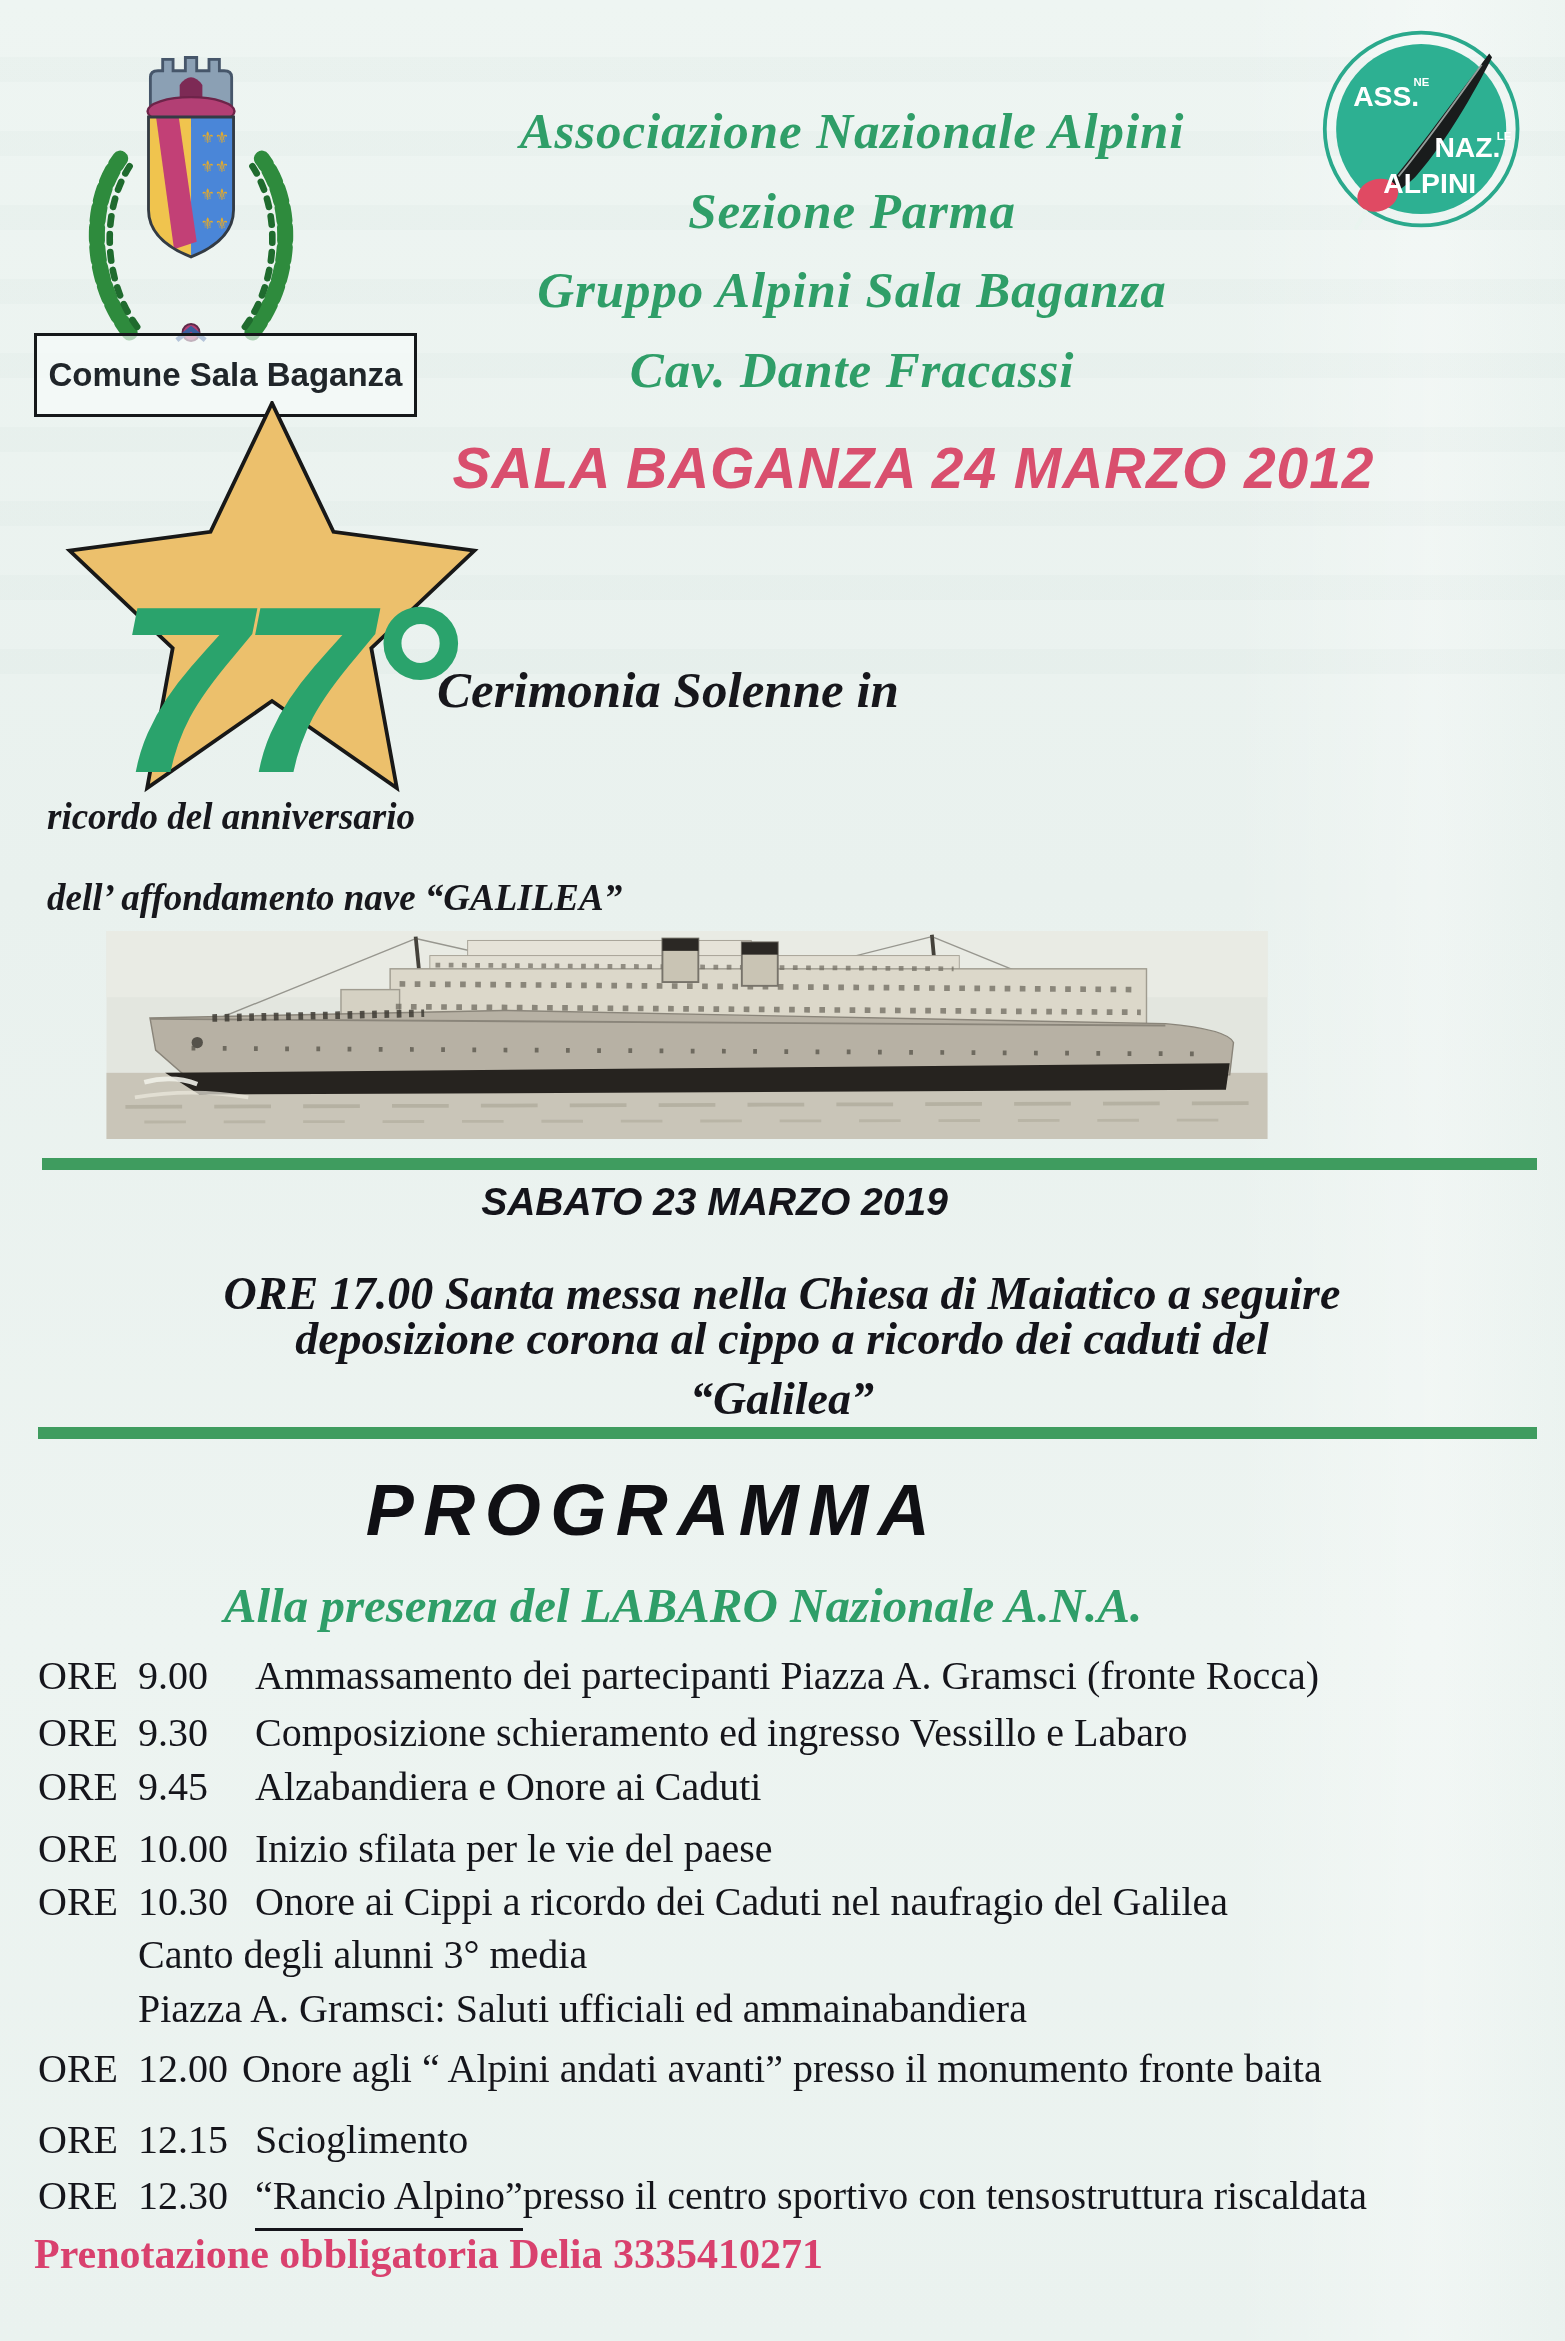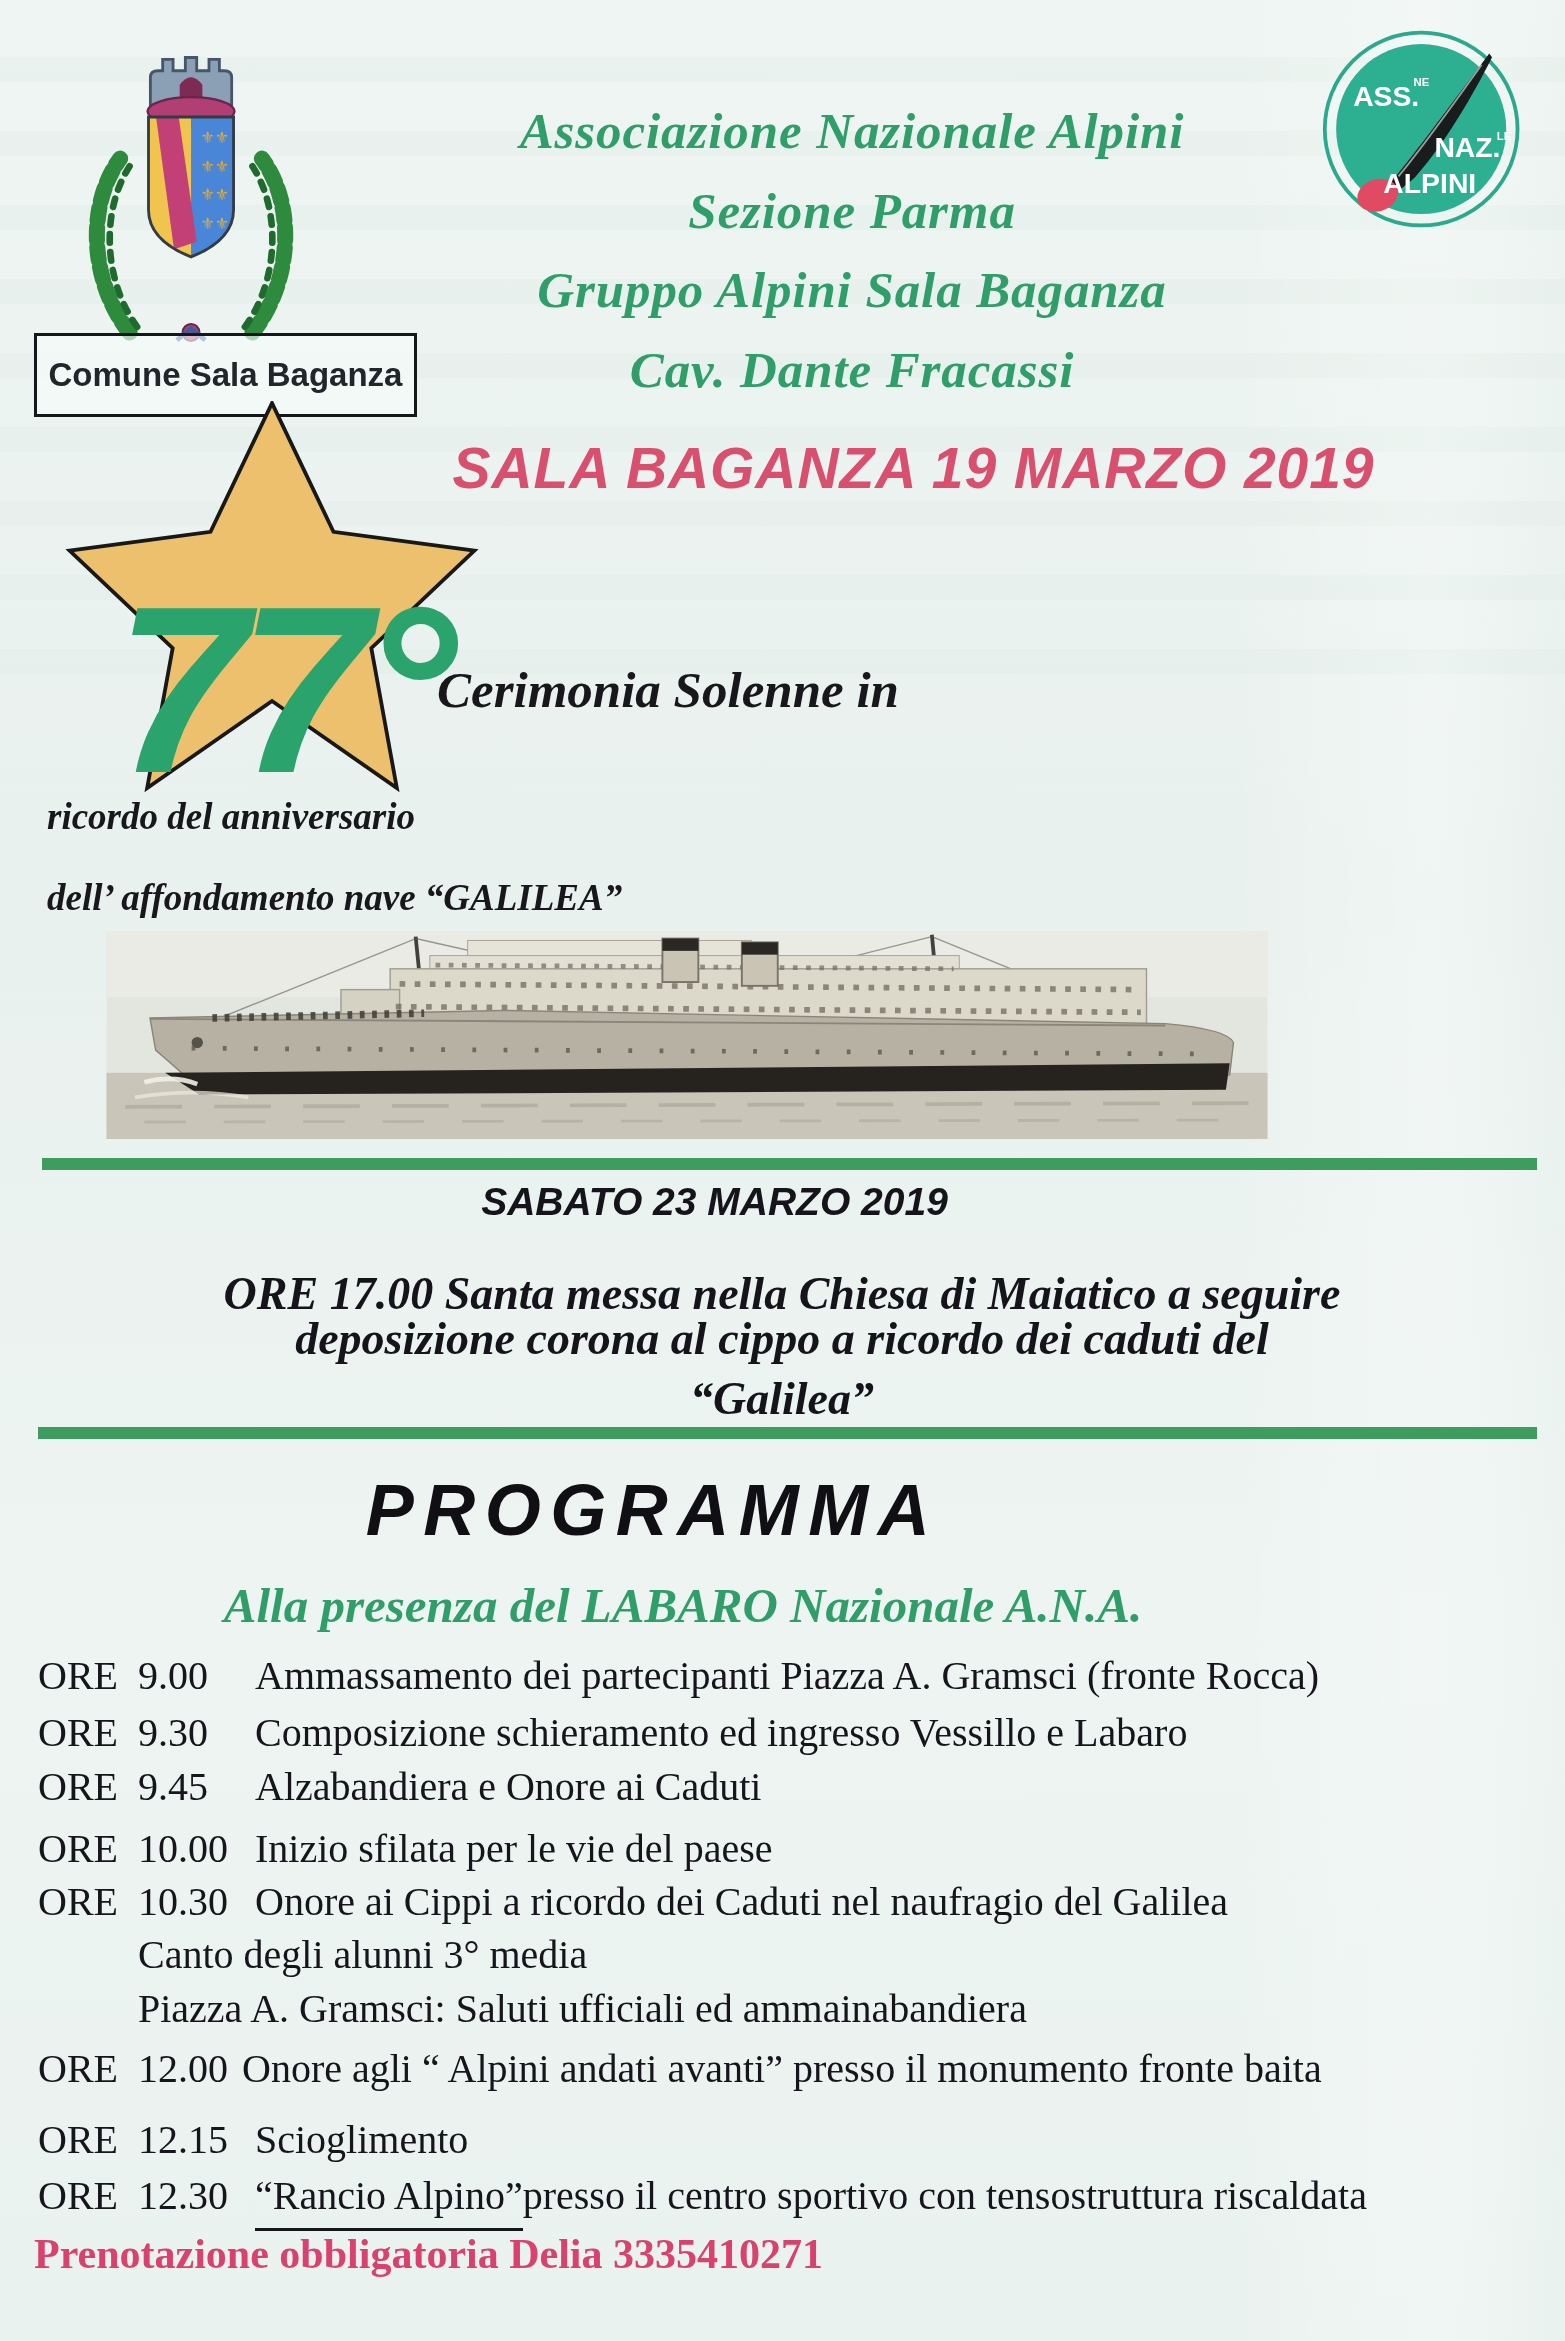--- a/index.html
+++ b/index.html
@@ -97,21 +97,21 @@
       <text x="186" y="122" font-family="Liberation Sans,sans-serif" font-weight="bold" font-size="12" fill="#ffffff">LE</text>
       <text x="66" y="178" font-family="Liberation Sans,sans-serif" font-weight="bold" font-size="30" fill="#ffffff">ALPINI</text>
     </svg>
   </div>
 
   <div class="abs org-line script green-ink" style="top:102px;">Associazione Nazionale Alpini</div>
   <div class="abs org-line script green-ink" style="top:182px;">Sezione Parma</div>
   <div class="abs org-line script green-ink" style="top:261px;">Gruppo Alpini Sala Baganza</div>
   <div class="abs org-line script green-ink" style="top:341px;">Cav. Dante Fracassi</div>
 
-  <div class="abs marker pink-date" style="top:435px;">SALA BAGANZA 19 MARZO 2019</div>
+  <div class="abs marker pink-date" style="top:435px;">SALA BAGANZA 24 MARZO 2012</div>
 
   <div class="abs" style="left:45px;top:401px;width:454px;height:428px;text-align:right;">
     <svg width="454" height="428" viewBox="0 0 480 452">
       <polygon points="240,2 305,138 454,158 345,261 372,409 240,317 108,409 135,261 26,158 175,138" fill="#ecc06c" stroke="#181818" stroke-width="4" stroke-linejoin="miter"></polygon>
       <text x="250" y="392" text-anchor="middle" font-family="Liberation Sans,sans-serif" font-weight="bold" font-style="italic" font-size="252" letter-spacing="-10" fill="#2aa36c">77°</text>
     </svg>
   </div>
 
   <div class="abs script event-script" style="left:437px;top:661px;font-size:51px;">Cerimonia Solenne in</div>
   <div class="abs script event-script" style="left:47px;top:795px;">ricordo del anniversario</div>

